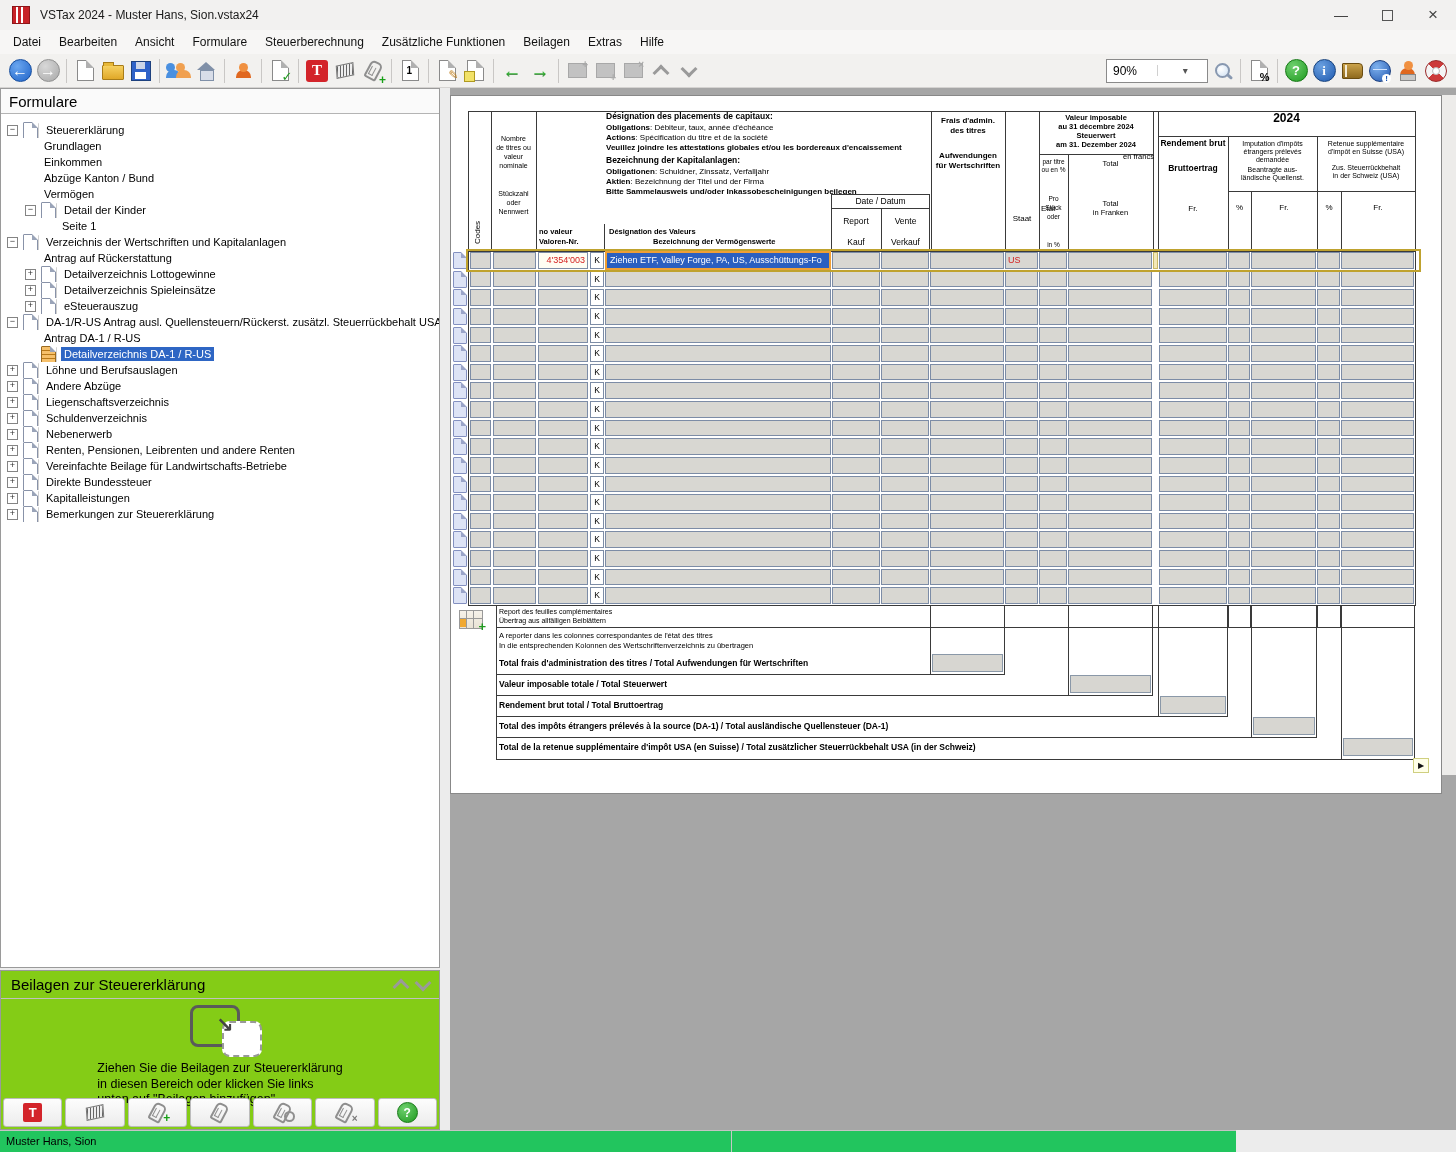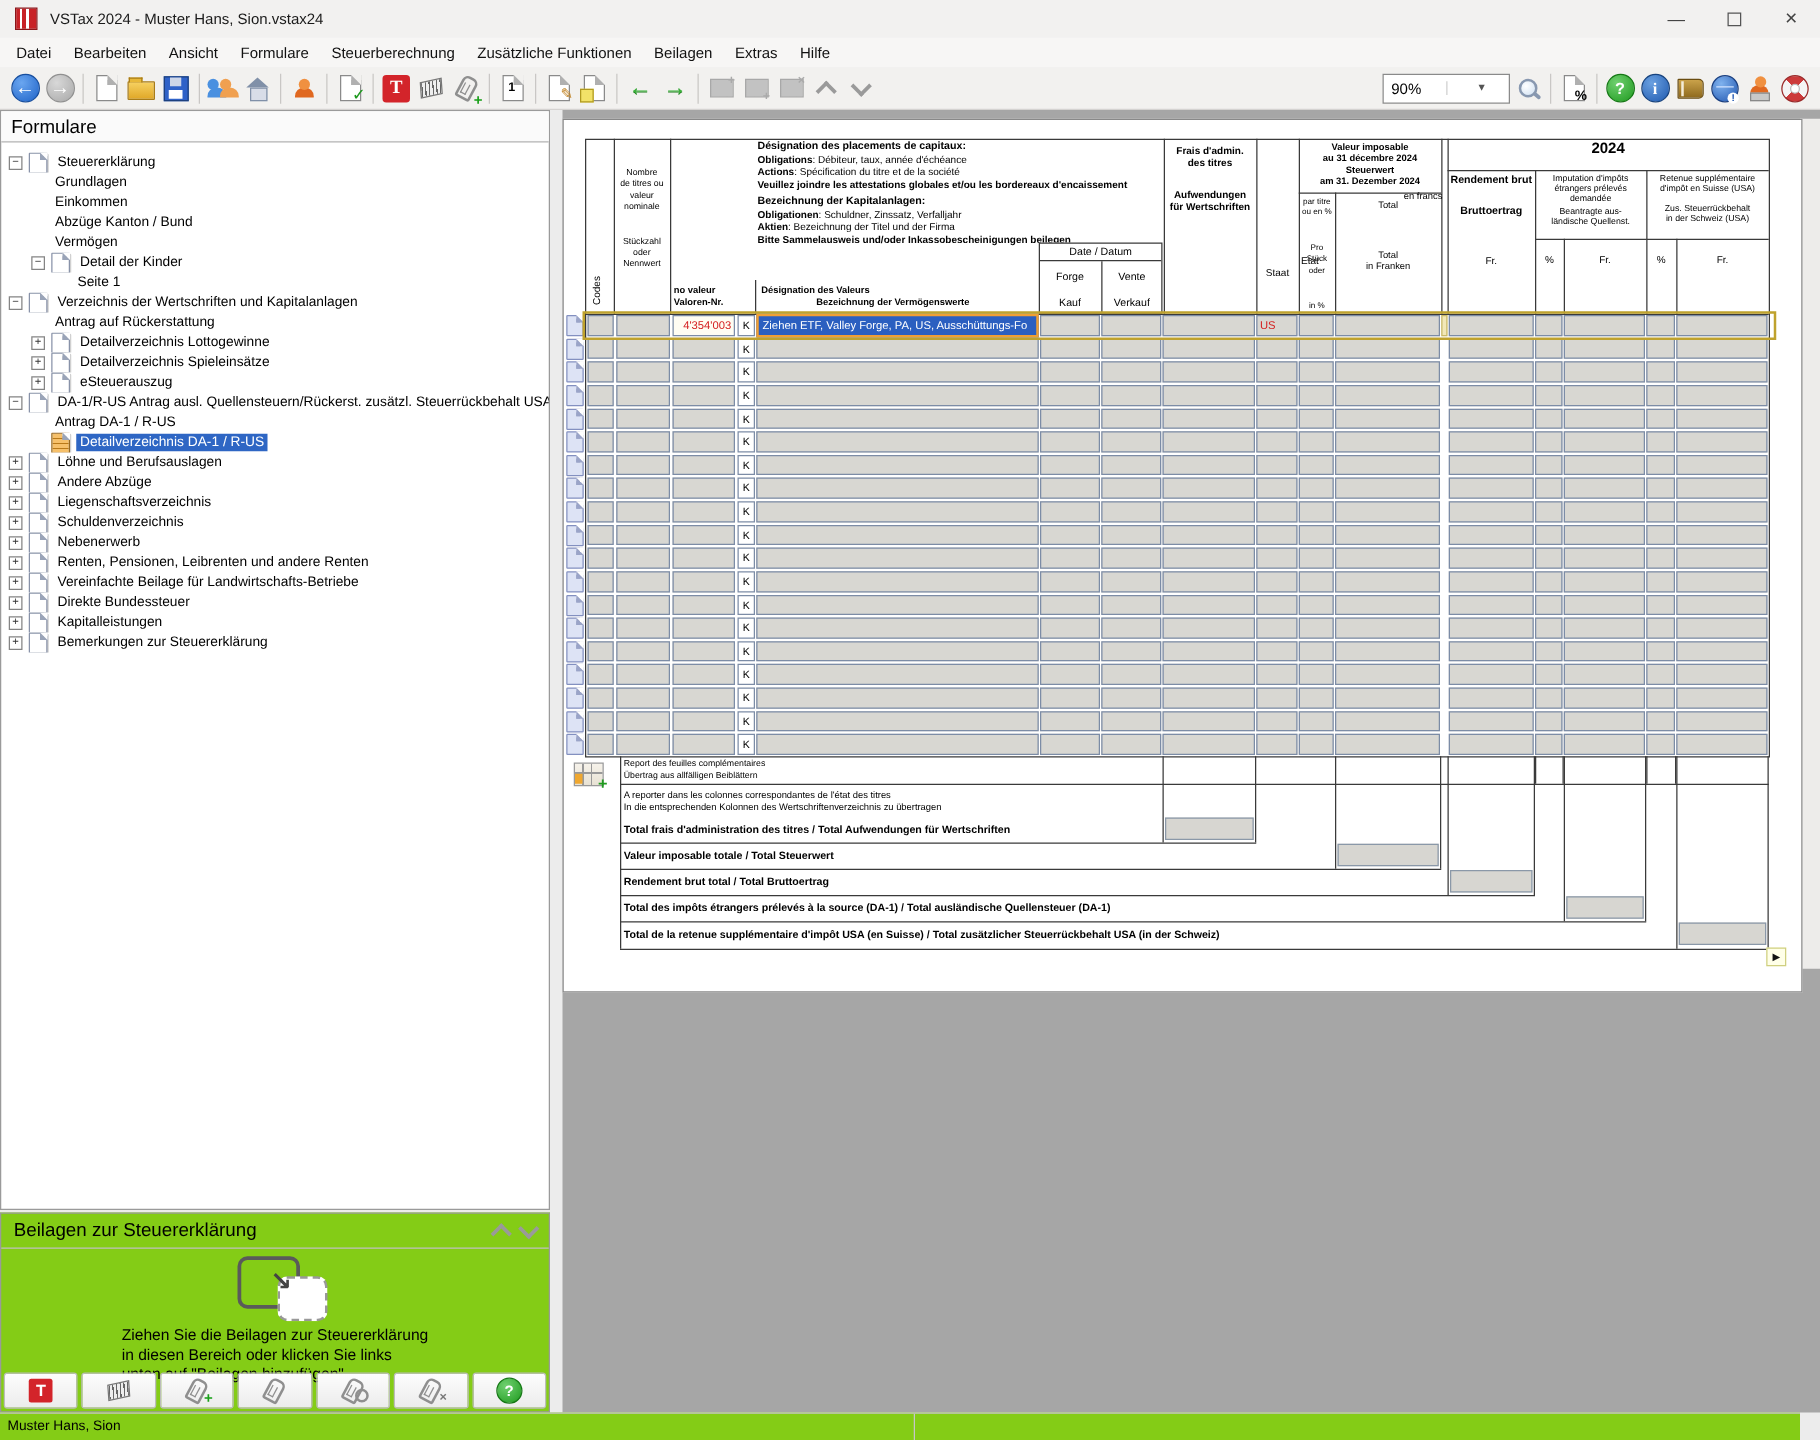--- a/index.html
+++ b/index.html
@@ -108,21 +108,21 @@
   .fcol{position:absolute;border-left:1px solid #3a3a3a;border-right:1px solid #3a3a3a;box-sizing:border-box;}
   .ginput{position:absolute;background:#d7d6d1;border:1px solid #8a98a8;box-sizing:border-box;}
   .gridicon{position:absolute;left:8px;top:514px;width:22px;height:17px;border:1px solid #999;background:
      linear-gradient(90deg,transparent 0 6px,#999 6px 7px,transparent 7px 13px,#999 13px 14px,transparent 14px),
      linear-gradient(transparent 0 7px,#999 7px 8px,transparent 8px),
      linear-gradient(#f6f2ea,#e8e2d4);}
   .gridicon:before{content:"";position:absolute;left:0;top:8px;width:6px;height:8px;background:#f0a830;}
   .gridicon:after{content:"+";position:absolute;right:-4px;bottom:-6px;color:#1f9a1f;font-weight:bold;font-size:13px;}
   .nextbtn{position:absolute;left:962px;top:662px;width:16px;height:15px;background:#ffffe8;border:1px solid #cfcf80;font-size:8px;line-height:14px;text-align:center;color:#111;box-sizing:border-box;}
   
-  .statusbar{position:absolute;left:0;top:1130px;width:1440px;height:22px;background:#84cc16;border-top:1px solid #c4c4c4;box-sizing:border-box;display:flex;}
+  .statusbar{position:absolute;left:0;top:1130px;width:1236px;height:22px;background:#22c55e;border-top:1px solid #c4c4c4;box-sizing:border-box;display:flex;}
   .stcell{width:732px;border-right:1px solid #c6c6c6;font-size:11px;padding:4px 6px;box-sizing:border-box;}
 </style>
 </head>
 <body>
 
 <div class="titlebar">
   <div class="appicon"></div>
   <span class="wtitle">VSTax 2024 - Muster Hans, Sion.vstax24</span>
   <div class="wcontrols" style="margin-left:auto;display:flex;">
     <div class="wbtn">—</div>
@@ -504,21 +504,21 @@
 
   <span class="ht b t75" style="left:88px;top:131px;">no valeur</span>
   <span class="ht b t75" style="left:88px;top:141px;">Valoren-Nr.</span>
   <span class="ht b t75" style="left:158px;top:131px;">Désignation des Valeurs</span>
   <span class="ht b t75" style="left:158px;top:141px;padding-left:44px;">Bezeichnung der Vermögenswerte</span>
 
   <div class="datebox">
     <div style="height:13px;border-bottom:1px solid #3a3a3a;text-align:center;font-size:8.5px;line-height:13px;">Date / Datum</div>
     <div style="position:absolute;left:49px;top:14px;bottom:0;border-left:1px solid #3a3a3a;"></div>
   </div>
-  <span class="ht htc t85" style="left:380px;top:121px;width:50px;">Forge</span>
+  <span class="ht htc t85" style="left:380px;top:121px;width:50px;">Report</span>
   <span class="ht htc t85" style="left:430px;top:121px;width:49px;">Vente</span>
   <span class="ht htc t85" style="left:380px;top:142px;width:50px;">Kauf</span>
   <span class="ht htc t85" style="left:430px;top:142px;width:49px;">Verkauf</span>
 
   <span class="ht htc b" style="left:480px;top:20px;width:74px;">Frais d'admin.</span>
   <span class="ht htc b" style="left:480px;top:30px;width:74px;">des titres</span>
   <span class="ht htc b" style="left:480px;top:55px;width:74px;">Aufwendungen</span>
   <span class="ht htc b" style="left:480px;top:65px;width:74px;">für Wertschriften</span>
 
   <span class="ht htc" style="left:580px;top:108px;width:34px;">Etat</span>

